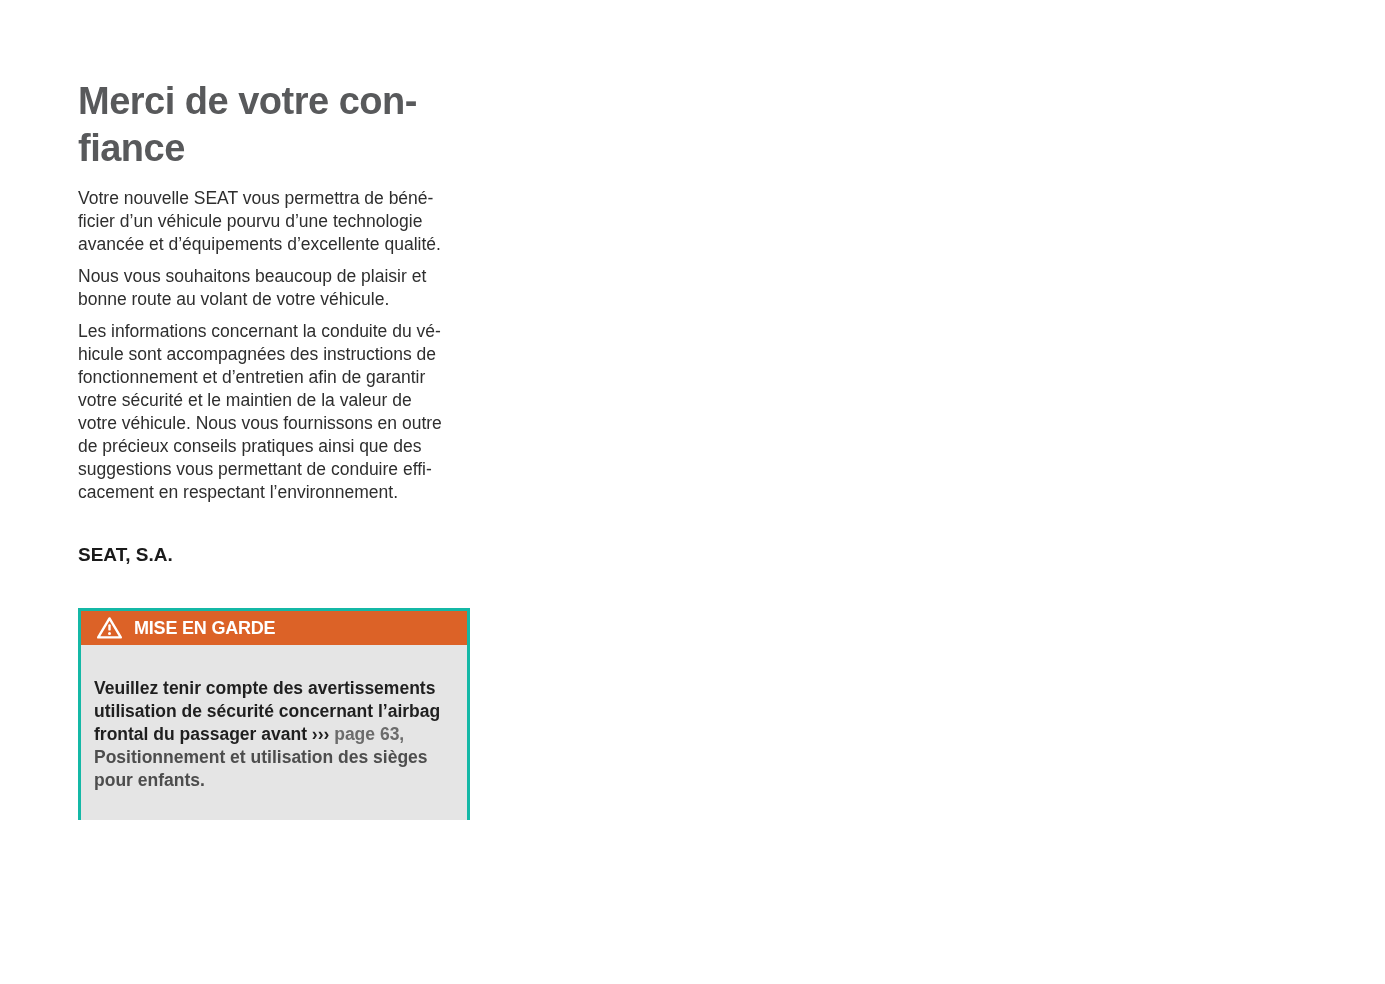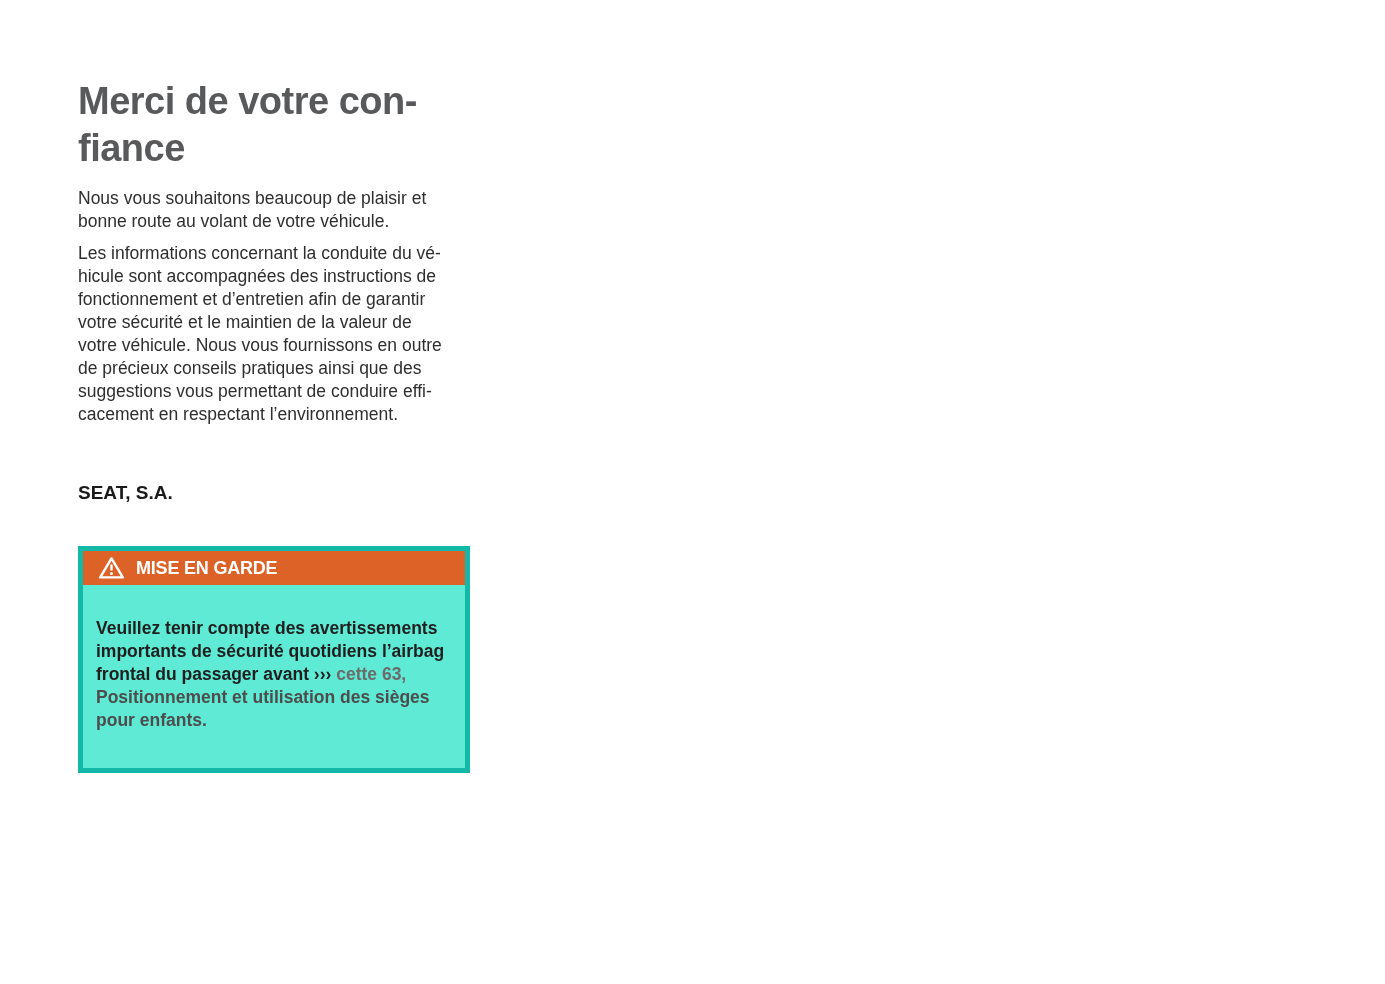--- a/index.html
+++ b/index.html
@@ -31,27 +31,27 @@
     font-size: 17.5px;
     line-height: 23px;
     color: #2e2e2e;
     white-space: pre-line;
     margin-bottom: 9px;
   }
   .signature {
     font-size: 19px;
     font-weight: bold;
     color: #1a1a1a;
-    margin-top: 56px;
+    margin-top: 40px;
   }
   .warning-box {
     margin-top: 42px;
     width: 392px;
-    border: 5px solid #14b8a6;
-    background: #5eead4;
+    border: 3px solid #14b8a6;
+    background: #e5e5e5;
   }
   .warning-header {
     background: #dc6227;
     height: 34px;
     display: flex;
     align-items: center;
     padding-left: 15px;
     gap: 11px;
   }
   .warning-header-label {
@@ -80,20 +80,23 @@
 </style>
 </head>
 <body>
 
 <div class="page">
   <div class="content-column">
 
     <h1 class="page-title">Merci de votre con-
 fiance</h1>
 
+    <p class="body-paragraph">Votre nouvelle SEAT vous permettra de béné-
+ficier d’un véhicule pourvu d’une technologie
+avancée et d’équipements d’excellente qualité.</p>
 
 
     <p class="body-paragraph">Nous vous souhaitons beaucoup de plaisir et
 bonne route au volant de votre véhicule.</p>
 
     <p class="body-paragraph">Les informations concernant la conduite du vé-
 hicule sont accompagnées des instructions de
 fonctionnement et d’entretien afin de garantir
 votre sécurité et le maintien de la valeur de
 votre véhicule. Nous vous fournissons en outre
@@ -109,20 +112,20 @@
           <svg width="27" height="24" viewBox="0 0 27 24" aria-hidden="true">
             <path d="M13.5 2.4 L24.8 21.4 H2.2 Z" fill="none" stroke="#ffffff" stroke-width="2.4" stroke-linejoin="round"></path>
             <rect x="12.3" y="8.2" width="2.4" height="6.4" rx="1.2" fill="#ffffff"></rect>
             <circle cx="13.5" cy="17.6" r="1.5" fill="#ffffff"></circle>
           </svg>
         </span>
         <span class="warning-header-label">MISE EN GARDE</span>
       </div>
       <div class="warning-body">
         <span class="warning-bold">Veuillez tenir compte des avertissements
-importants de sécurité quotidiens l’airbag
-frontal du passager avant ››› </span><span class="warning-ref">cette 63,</span><span class="warning-italic">Positionnement et utilisation des sièges
+utilisation de sécurité concernant l’airbag
+frontal du passager avant ››› </span><span class="warning-ref">page 63,</span><span class="warning-italic">Positionnement et utilisation des sièges
 pour enfants.</span>
       </div>
     </div>
 
   </div>
 </div>
 
 </body></html>

